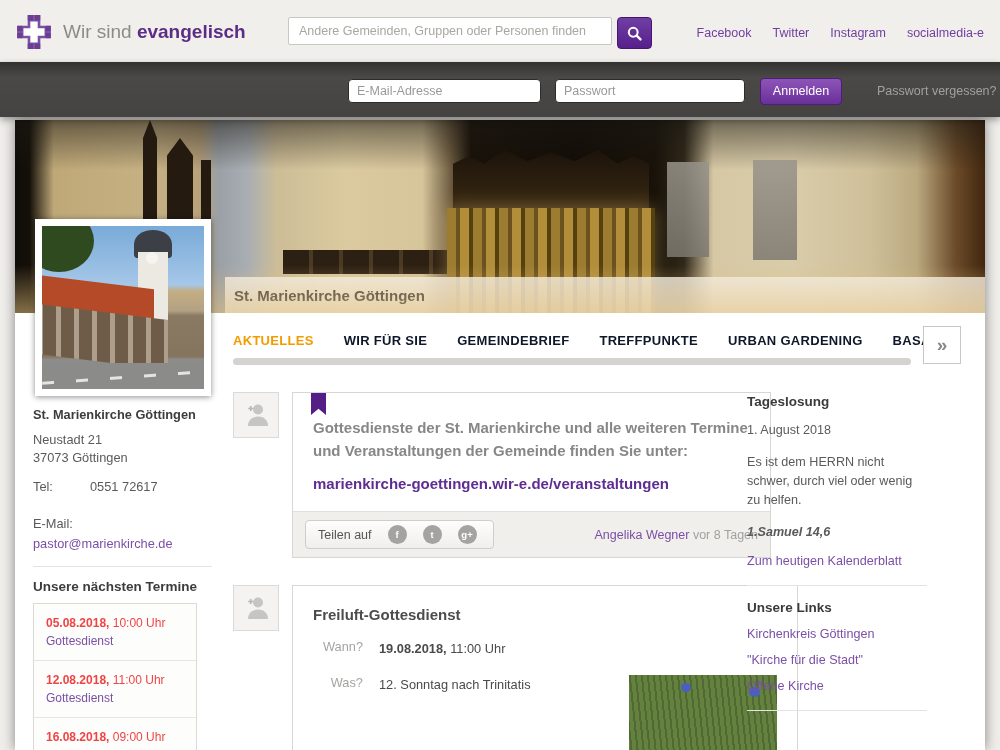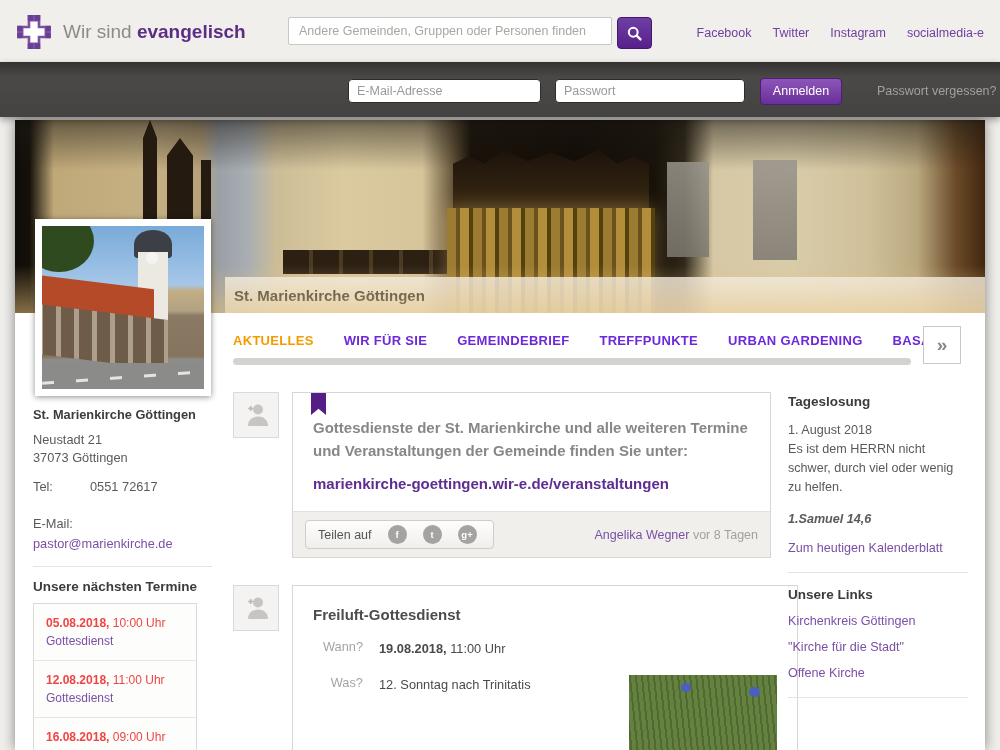--- a/index.html
+++ b/index.html
@@ -63,21 +63,21 @@
   .wall-panel.p2{left:738px;top:40px;width:44px;height:100px;}
   .hero-panels{position:absolute;left:268px;top:130px;width:180px;height:24px;
     background:repeating-linear-gradient(90deg,#2c2013 0 26px,#4a3a22 26px 30px);}
 
   .hero-titlebar{position:absolute;left:210px;right:0;bottom:0;height:36px;
     background:rgba(244,241,236,.82);display:flex;align-items:center;padding-left:9px;}
   .hero-titlebar span{font-size:15px;font-weight:bold;color:#3b3b3b;}
 
   
   .tabs{position:absolute;left:218px;top:213px;display:flex;gap:30px;}
-  .tab{font-size:13px;font-weight:bold;color:#6d28d9;letter-spacing:.3px;cursor:pointer;text-decoration:none;}
+  .tab{font-size:13px;font-weight:bold;color:#0f172a;letter-spacing:.3px;cursor:pointer;text-decoration:none;}
   .tab.active{color:#f49b00;}
   .more-tabs{position:absolute;left:908px;top:206px;width:38px;height:38px;background:#fff;
     border:1px solid #c9c7c4;display:flex;align-items:center;justify-content:center;
     font-size:19px;font-weight:bold;color:#8a8886;cursor:pointer;}
   .tab-track{position:absolute;left:218px;top:238px;width:678px;height:7px;background:#d5d3d0;border-radius:4px;}
 
   
   .profile-photo{position:absolute;left:20px;top:99px;width:176px;height:177px;background:#fff;
     padding:7px;box-shadow:0 1px 6px rgba(0,0,0,.45);}
   .photo-inner{position:relative;width:162px;height:163px;overflow:hidden;
@@ -141,25 +141,25 @@
   .event-val b{font-weight:bold;}
   .what-flex{display:flex;flex:1;}
   .what-text{width:250px;}
   .flower-img{margin-left:auto;width:148px;height:118px;flex:0 0 auto;
     background:#64813f
       repeating-linear-gradient(84deg,rgba(25,45,15,.28) 0 2px,rgba(0,0,0,0) 2px 6px);
     position:relative;overflow:hidden;}
   .flower-img i{position:absolute;border-radius:50%;}
 
   
-  .right-col{position:absolute;left:773px;top:274px;width:180px;}
+  .right-col{position:absolute;left:732px;top:274px;width:180px;}
   .side-heading{font-size:13.5px;font-weight:bold;color:#3b3b3b;}
   .side-text{font-size:12.6px;color:#5a5a5a;line-height:1.5;}
   .side-date{margin-top:12px;}
-  .side-verse{}
+  .side-verse{margin-top:13px;}
   .side-ref{margin-top:13px;font-style:italic;font-weight:bold;}
   .side-link{display:block;margin-top:13px;font-size:12.6px;color:#7b4fa6;text-decoration:none;}
   .side-divider{border-top:1px solid #e6e4e1;margin:17px 0 14px 0;}
   .side-link-item{display:block;margin-top:12px;font-size:12.6px;color:#7b4fa6;text-decoration:none;}
   .side-link-item:first-of-type{margin-top:13px;}
 </style>
 </head>
 <body>
 
 <div class="top-header">

